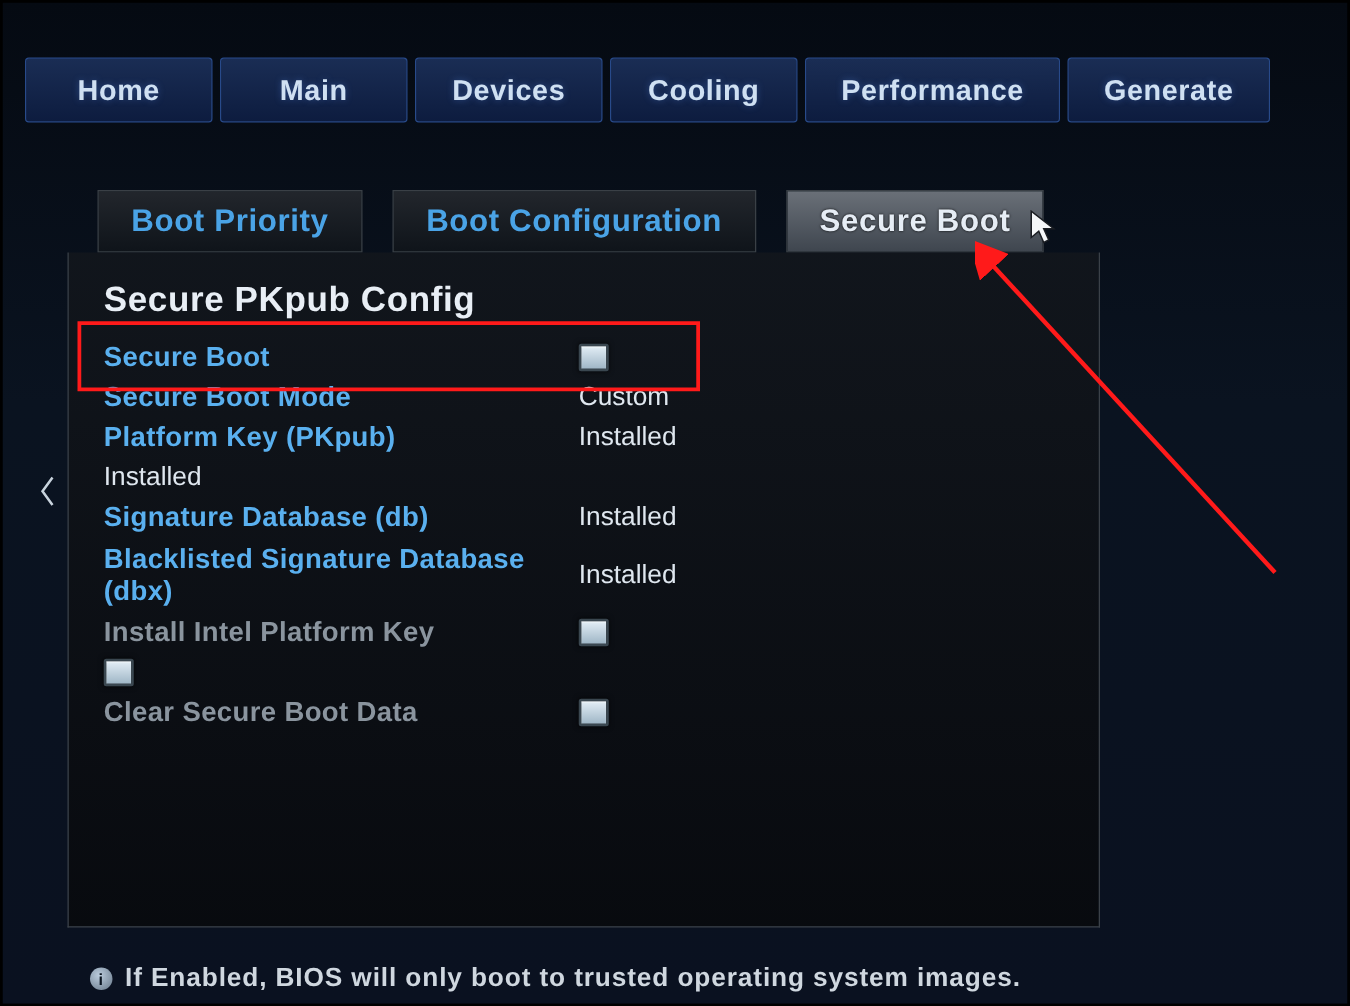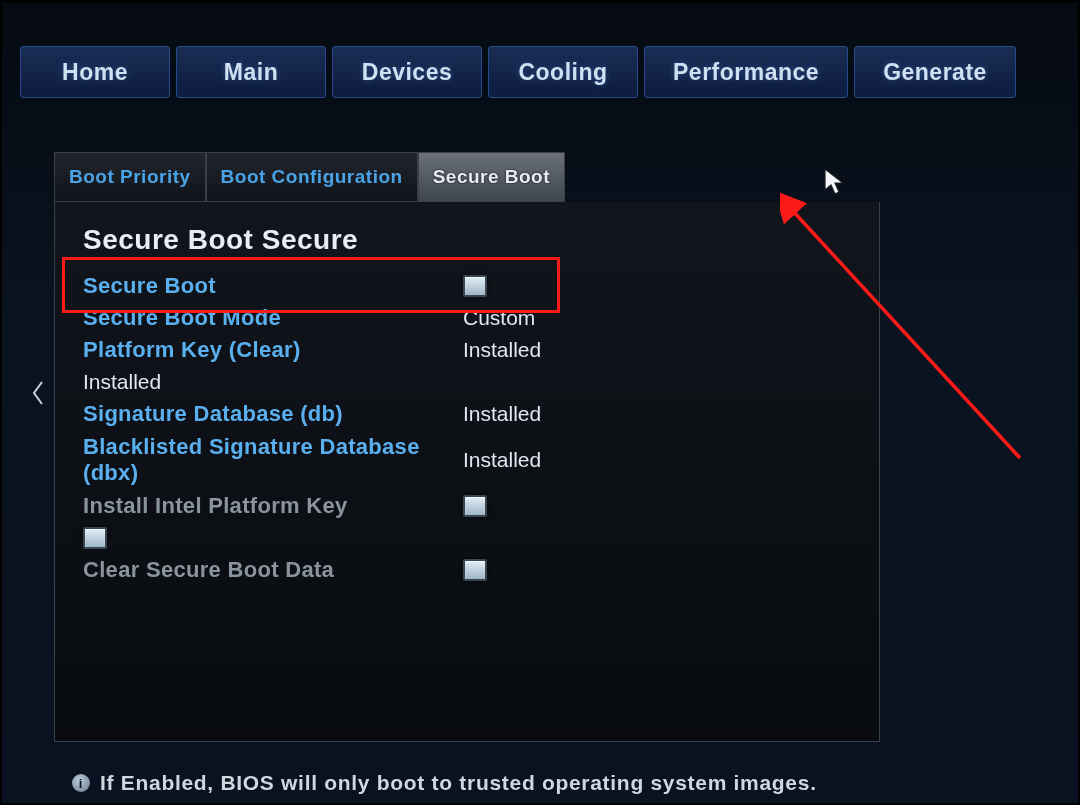--- a/index.html
+++ b/index.html
@@ -64,30 +64,31 @@
   
   .sub-nav {
     position: absolute;
     top: 150px;
     left: 52px;
     display: flex;
     gap: 0;
   }
   .sub-tab {
     height: 50px;
-    padding: 0 14px;
-    display: flex;
-    align-items: center;
-    font-size: 19px;
+    padding: 0 26px;
+    display: flex;
+    align-items: center;
+    font-size: 25px;
     font-weight: 700;
     color: #4aa3e6;
     background: linear-gradient(180deg, #22262c 0%, #0f141a 100%);
     border: 1px solid #3a4046;
     cursor: pointer;
     letter-spacing: 0.5px;
+    margin-left: 24px;
   }
   .sub-tab.active {
     color: #e6edf5;
     background: linear-gradient(180deg, #6a7078 0%, #3f464f 100%);
     text-shadow: 0 0 2px #000;
   }
 
   
   .cursor {
     position: absolute;
@@ -226,32 +227,32 @@
     <div class="sub-tab">Boot Priority</div>
     <div class="sub-tab">Boot Configuration</div>
     <div class="sub-tab active">Secure Boot</div>
   </div>
 
   <svg class="cursor" viewBox="0 0 22 28">
     <path d="M1 1 L1 22 L7 17 L11 26 L15 24 L11 15 L19 15 Z" fill="#f4f6f8" stroke="#1a1d22" stroke-width="1.2"></path>
   </svg>
 
   <div class="panel">
-    <div class="panel-title">Secure Boot Secure</div>
+    <div class="panel-title">Secure PKpub Config</div>
     <div class="rows" id="rows">
         <div class="row bright">
           <div class="label">Secure Boot</div>
           <div class="chk"></div>
         </div>
         <div class="row bright">
           <div class="label">Secure Boot Mode</div>
           <div class="value">Custom</div>
         </div>
         <div class="row bright">
-          <div class="label">Platform Key (Clear)</div>
+          <div class="label">Platform Key (PKpub)</div>
           <div class="value">Installed</div>
         </div>
         <div class="row bright">
           <div class="value">Installed</div>
         </div>
         <div class="row bright">
           <div class="label">Signature Database (db)</div>
           <div class="value">Installed</div>
         </div>
         <div class="row bright tall">

